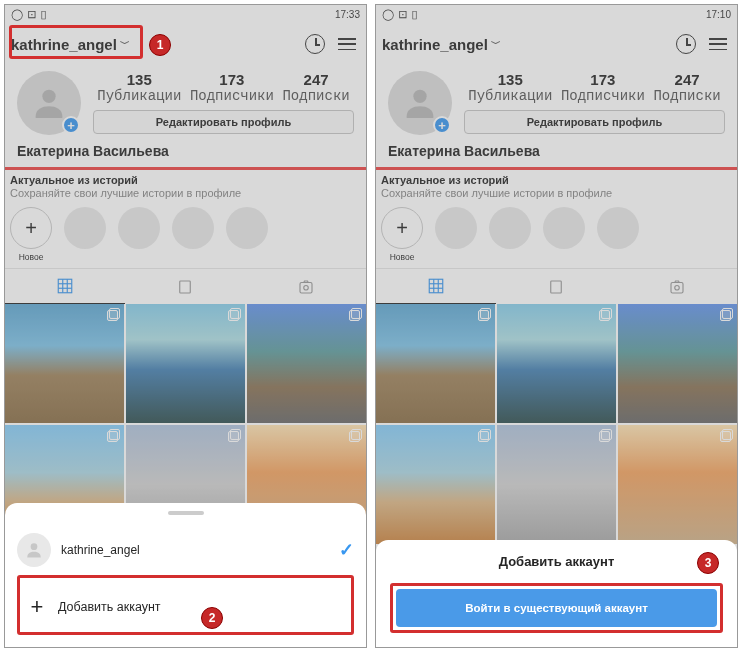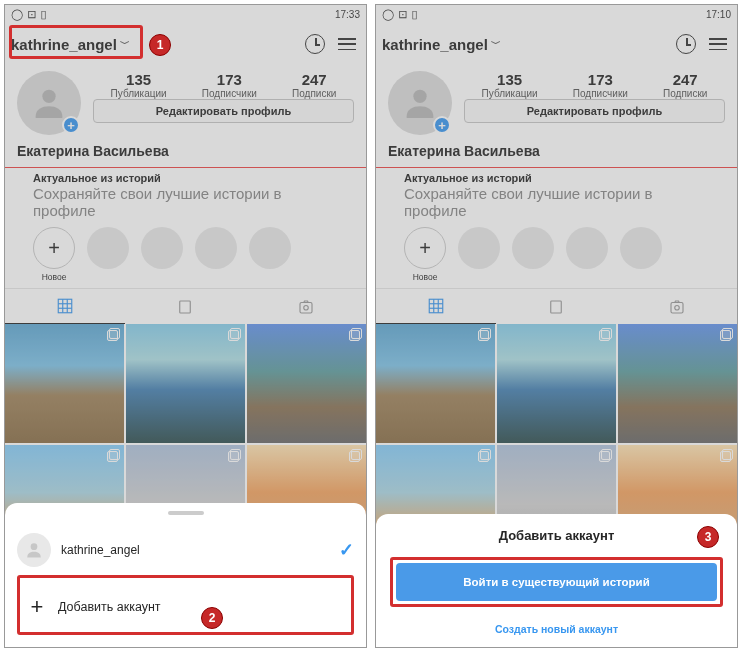--- a/index.html
+++ b/index.html
@@ -16,28 +16,28 @@
 .hist-icon { width: 20px; height: 20px; border: 1.5px solid #333; border-radius: 50%; position: relative; }
 .hist-icon::before { content: ''; position: absolute; width: 1.5px; height: 6px; background: #333; top: 3px; left: 9px; }
 .hist-icon::after { content: ''; position: absolute; width: 5px; height: 1.5px; background: #333; top: 9px; left: 9px; }
 .burger { width: 18px; height: 12px; display: flex; flex-direction: column; justify-content: space-between; }
 .burger span { height: 1.5px; background: #333; }
 .prof-row { display: flex; padding: 6px 12px 8px; gap: 12px; position: relative; z-index: 1; }
 .avatar-big { width: 64px; height: 64px; border-radius: 50%; background: #dbdbdb; position: relative; display: flex; align-items: center; justify-content: center; }
 .avatar-big svg { width: 40px; height: 40px; }
 .add-badge { position: absolute; bottom: 1px; right: 1px; width: 18px; height: 18px; background: #3897f0; border-radius: 50%; border: 2px solid #fff; display: flex; align-items: center; justify-content: center; color: #fff; font-size: 13px; font-weight: bold; line-height: 1; }
 .stats { flex: 1; display: flex; flex-direction: column; }
-.stats-row { display: flex; justify-content: space-around; text-align: center; }
+.stats-row { display: flex; justify-content: space-around; text-align: center; margin-bottom: 6px; }
 .stat-val { font-size: 15px; font-weight: 700; color: #262626; }
-.stat-lbl { font-size: 10px; color: #555; }
+.stat-lbl { font-size: 14px; color: #555; font-family: Liberation Mono, monospace; }
 .edit-btn { border: 1px solid #c7c7c7; border-radius: 4px; height: 24px; font-size: 11px; font-weight: 600; display: flex; align-items: center; justify-content: center; color: #262626; background: #fafafa; }
 .name-line { padding: 0 12px 8px; font-size: 14px; font-weight: 600; color: #262626; position: relative; z-index: 1; }
-.hl-sec { padding: 4px 28px 6px; border-top: 1px solid #ef4444; position: relative; z-index: 1; }
+.hl-sec { padding: 4px 5px 6px; border-top: 3px solid #ef4444; position: relative; z-index: 1; }
 .hl-title { font-size: 11px; font-weight: 700; color: #262626; }
-.hl-sub { font-size: 15px; color: #888; margin-top: 1px; }
+.hl-sub { font-size: 11px; color: #888; margin-top: 1px; }
 .hl-row { display: flex; gap: 12px; margin-top: 8px; }
 .hl-item { text-align: center; }
 .hl-circle { width: 42px; height: 42px; border-radius: 50%; border: 1px solid #ccc; display: flex; align-items: center; justify-content: center; font-size: 20px; color: #262626; background: #fff; }
 .hl-circle.ghost { border: none; background: #e8e8e8; }
 .hl-lbl { font-size: 8.5px; color: #262626; margin-top: 3px; }
 .tabs { display: flex; border-top: 1px solid #e6e6e6; height: 36px; position: relative; z-index: 1; }
 .tab { flex: 1; display: flex; align-items: center; justify-content: center; }
 .tab svg { width: 18px; height: 18px; }
 .tab.active { border-bottom: 1.5px solid #262626; }
 .grid { display: grid; grid-template-columns: repeat(3,1fr); gap: 2px; position: relative; z-index: 1; }
@@ -352,18 +352,17 @@
     <div class="gcell beach6">
         <div class="multi"></div>
       </div>
   </div>
 
   <div class="sheet">
     <div class="rb3-wrap">
       <div class="num-badge nb3">3</div>
       <div class="sheet-title">Добавить аккаунт</div>
       <div class="redbox" style="padding:3px;">
-        <div class="login-btn">Войти в существующий историй</div>
-      </div>
-    </div>
-    <div class="create-link">Создать новый аккаунт</div>
+        <div class="login-btn">Войти в существующий аккаунт</div>
+      </div>
+    </div>
   </div>
 </div>
 
 </body></html>

